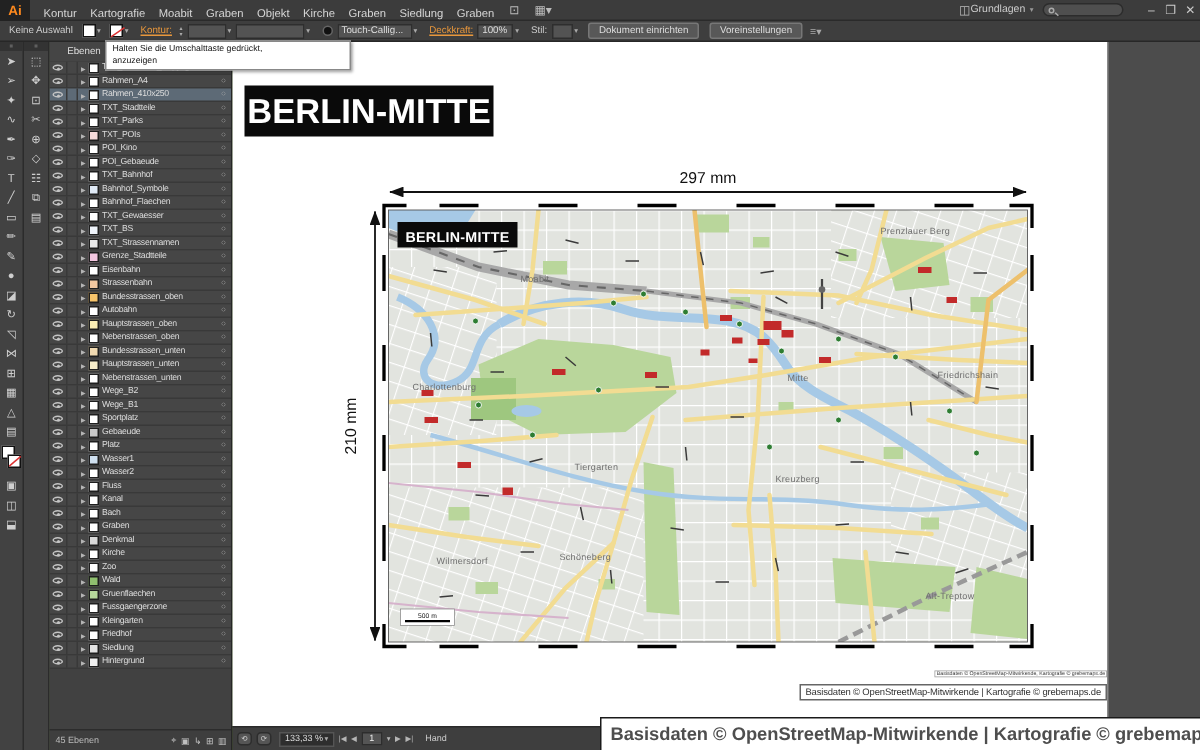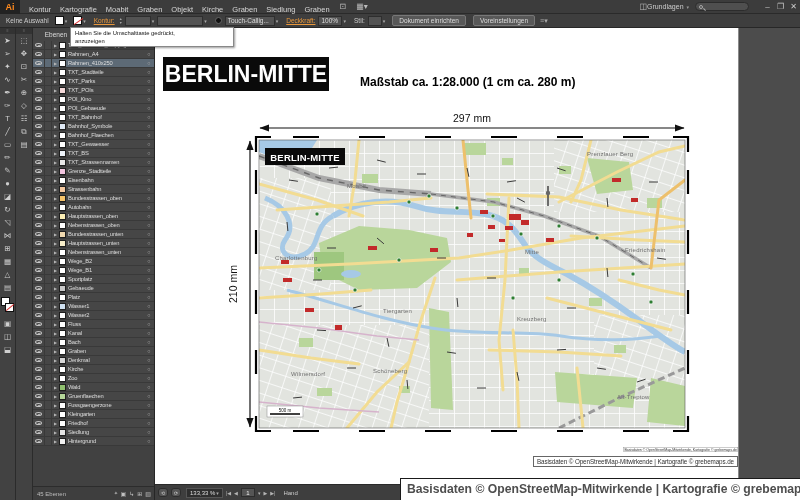--- a/index.html
+++ b/index.html
@@ -664,21 +664,20 @@
           <span class="bicon">↳</span>
           <span class="bicon">⊞</span>
           <span class="bicon">▥</span>
         </span>
     </div>
   </div>
 
   <div id="canvas">
     <div id="pasteboard"></div>
     <div id="title">BERLIN-MITTE</div>
-    <div id="subtitle">Maßstab ca. 1:28.000 (1 cm ca. 280 m)</div>
 
     <svg id="dims-svg">
       <defs>
         <marker id="arr" markerWidth="8" markerHeight="6" refX="7.5" refY="3" orient="auto-start-reverse">
           <path d="M0,0 L8,3 L0,6 Z" fill="#111"></path>
         </marker>
       </defs>
       <line x1="105" y1="100" x2="529" y2="100" stroke="#111" stroke-width="1.2" marker-start="url(#arr)" marker-end="url(#arr)"></line>
       <text x="317" y="94" font-size="10.5" text-anchor="middle" fill="#111">297 mm</text>
       <line x1="95" y1="113" x2="95" y2="399" stroke="#111" stroke-width="1.2" marker-start="url(#arr)" marker-end="url(#arr)"></line>

